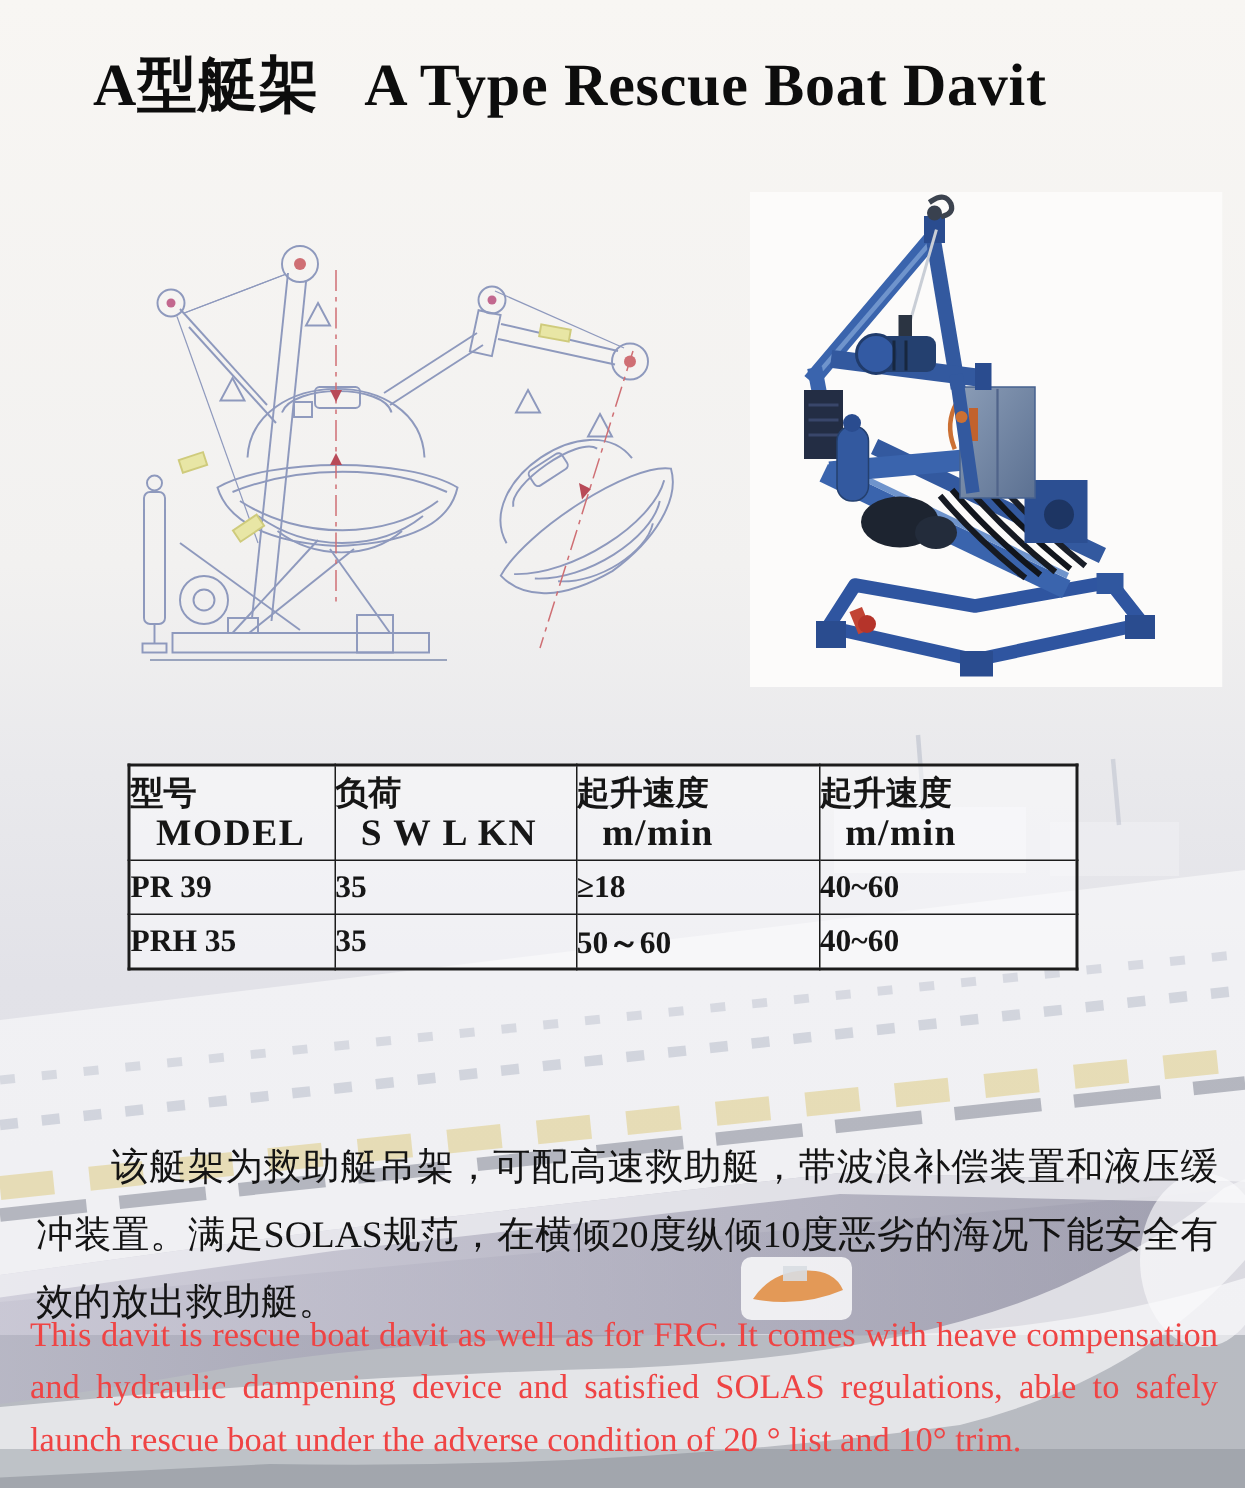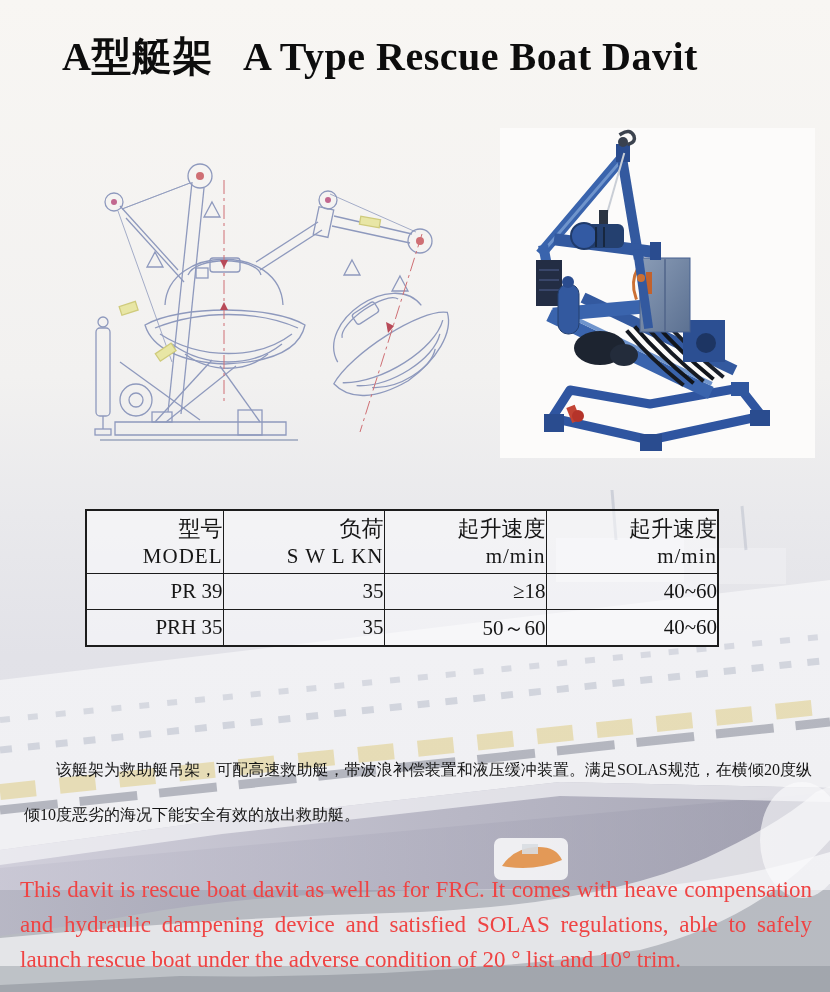--- a/index.html
+++ b/index.html
@@ -18,31 +18,31 @@
   }
   .page-title .gap{display:inline-block;width:30px;}
   
   table.spec{
     left:85px;top:509px;position:absolute;
     border-collapse:collapse;table-layout:fixed;
     background:rgba(252,252,253,0.55);
     border:2px solid #1c1c1c;
   }
   table.spec td{
-    border:1px solid #1c1c1c;text-align:right;vertical-align:middle;
-    font-size:21px;padding:0;
+    border:1px solid #1c1c1c;text-align:left;vertical-align:middle;
+    font-size:21px;padding:0;font-weight:bold;
   }
   table.spec tr.hdr td{height:62px;}
   table.spec tr.row td{height:35px;}
   .hcell .l1{display:block;font-size:22px;line-height:28px;}
-  .hcell .l2{display:block;font-size:21px;line-height:26px;letter-spacing:1px;}
+  .hcell .l2{display:block;font-size:25px;line-height:26px;letter-spacing:1px;padding-left:17px;}
   
   .para-zh{
     left:24px;top:731px;width:788px;
-    font-size:16px;line-height:45px;text-align:justify;text-indent:2em;
+    font-size:25px;line-height:45px;text-align:justify;text-indent:2em;
     color:#141414;
   }
   .para-en{
     left:20px;top:849px;width:792px;
     font-size:23px;line-height:35px;text-align:justify;text-align-last:left;
     color:#ef4444;
   }
 </style>
 </head>
 <body>

